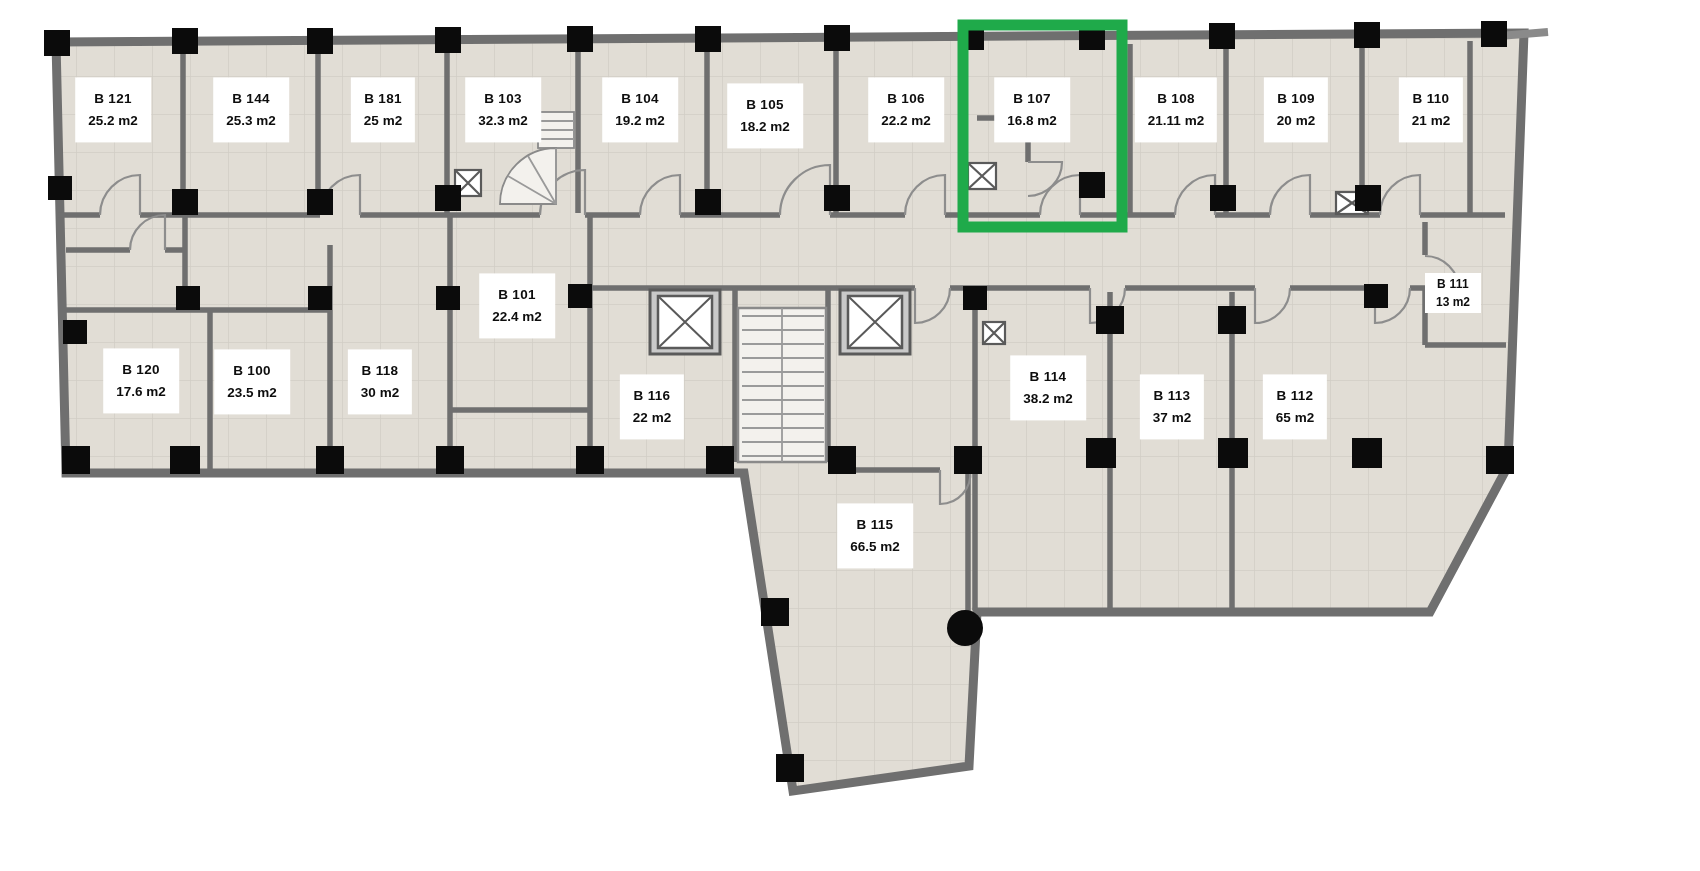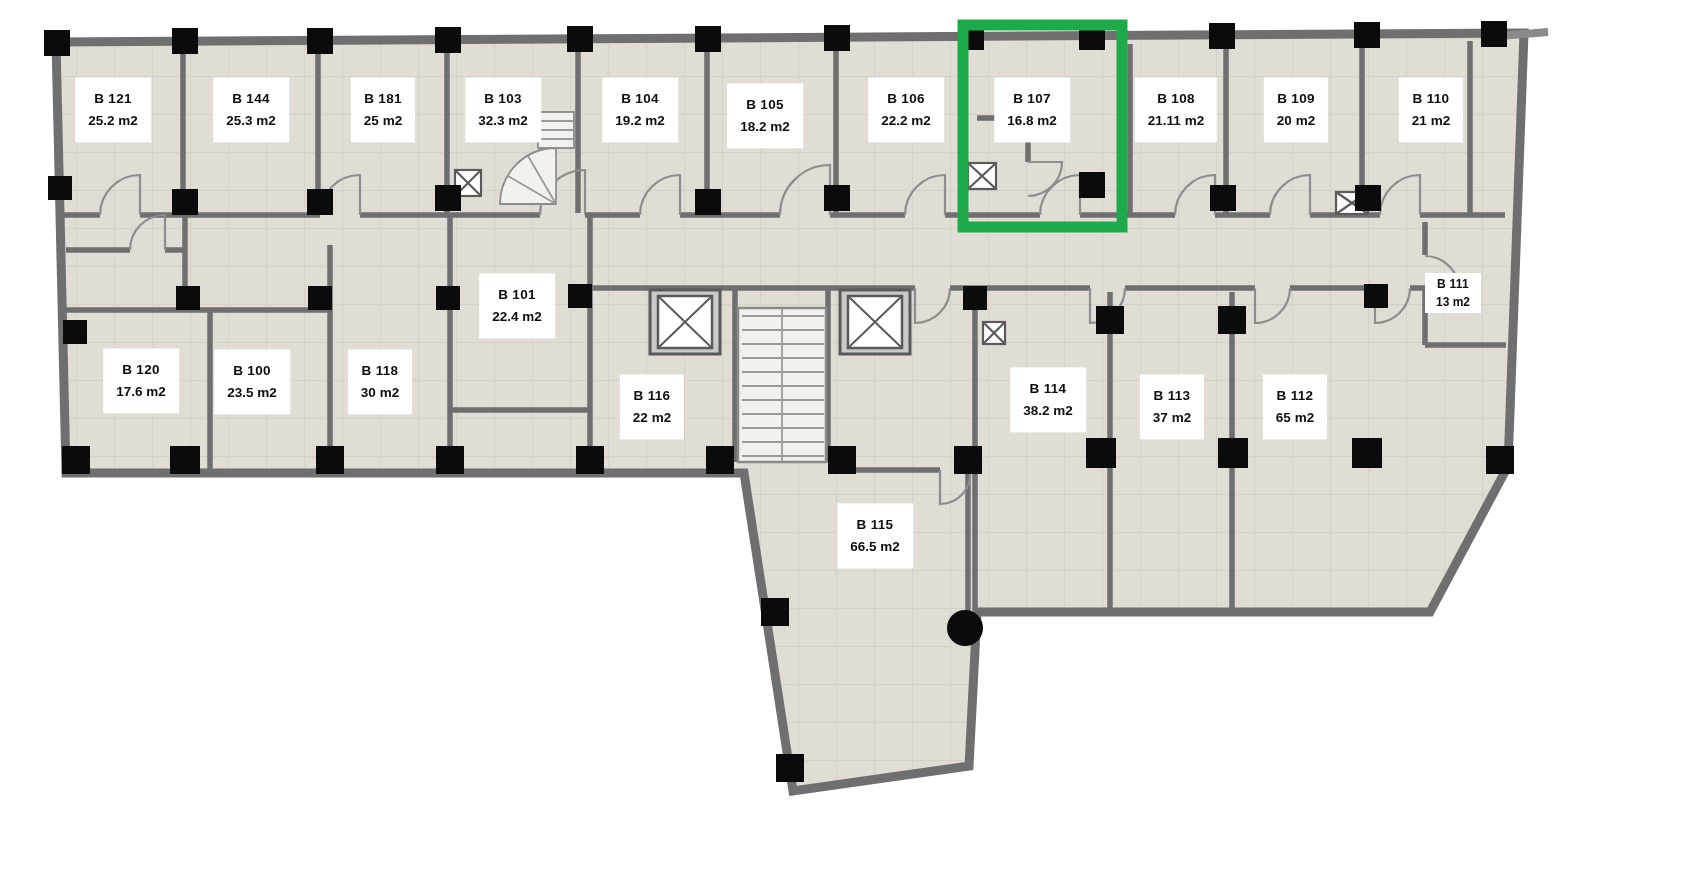--- a/index.html
+++ b/index.html
@@ -217,21 +217,21 @@
       <span class="room-area">30 m2</span>
     </div>
 <div class="room-label" style="left:652px;top:407px">
       <span class="room-name">B 116</span>
       <span class="room-area">22 m2</span>
     </div>
 <div class="room-label" style="left:875px;top:536px">
       <span class="room-name">B 115</span>
       <span class="room-area">66.5 m2</span>
     </div>
-<div class="room-label" style="left:1048px;top:400px">
+<div class="room-label" style="left:1048px;top:388px">
       <span class="room-name">B 114</span>
       <span class="room-area">38.2 m2</span>
     </div>
 <div class="room-label" style="left:1172px;top:407px">
       <span class="room-name">B 113</span>
       <span class="room-area">37 m2</span>
     </div>
 <div class="room-label" style="left:1295px;top:407px">
       <span class="room-name">B 112</span>
       <span class="room-area">65 m2</span>

